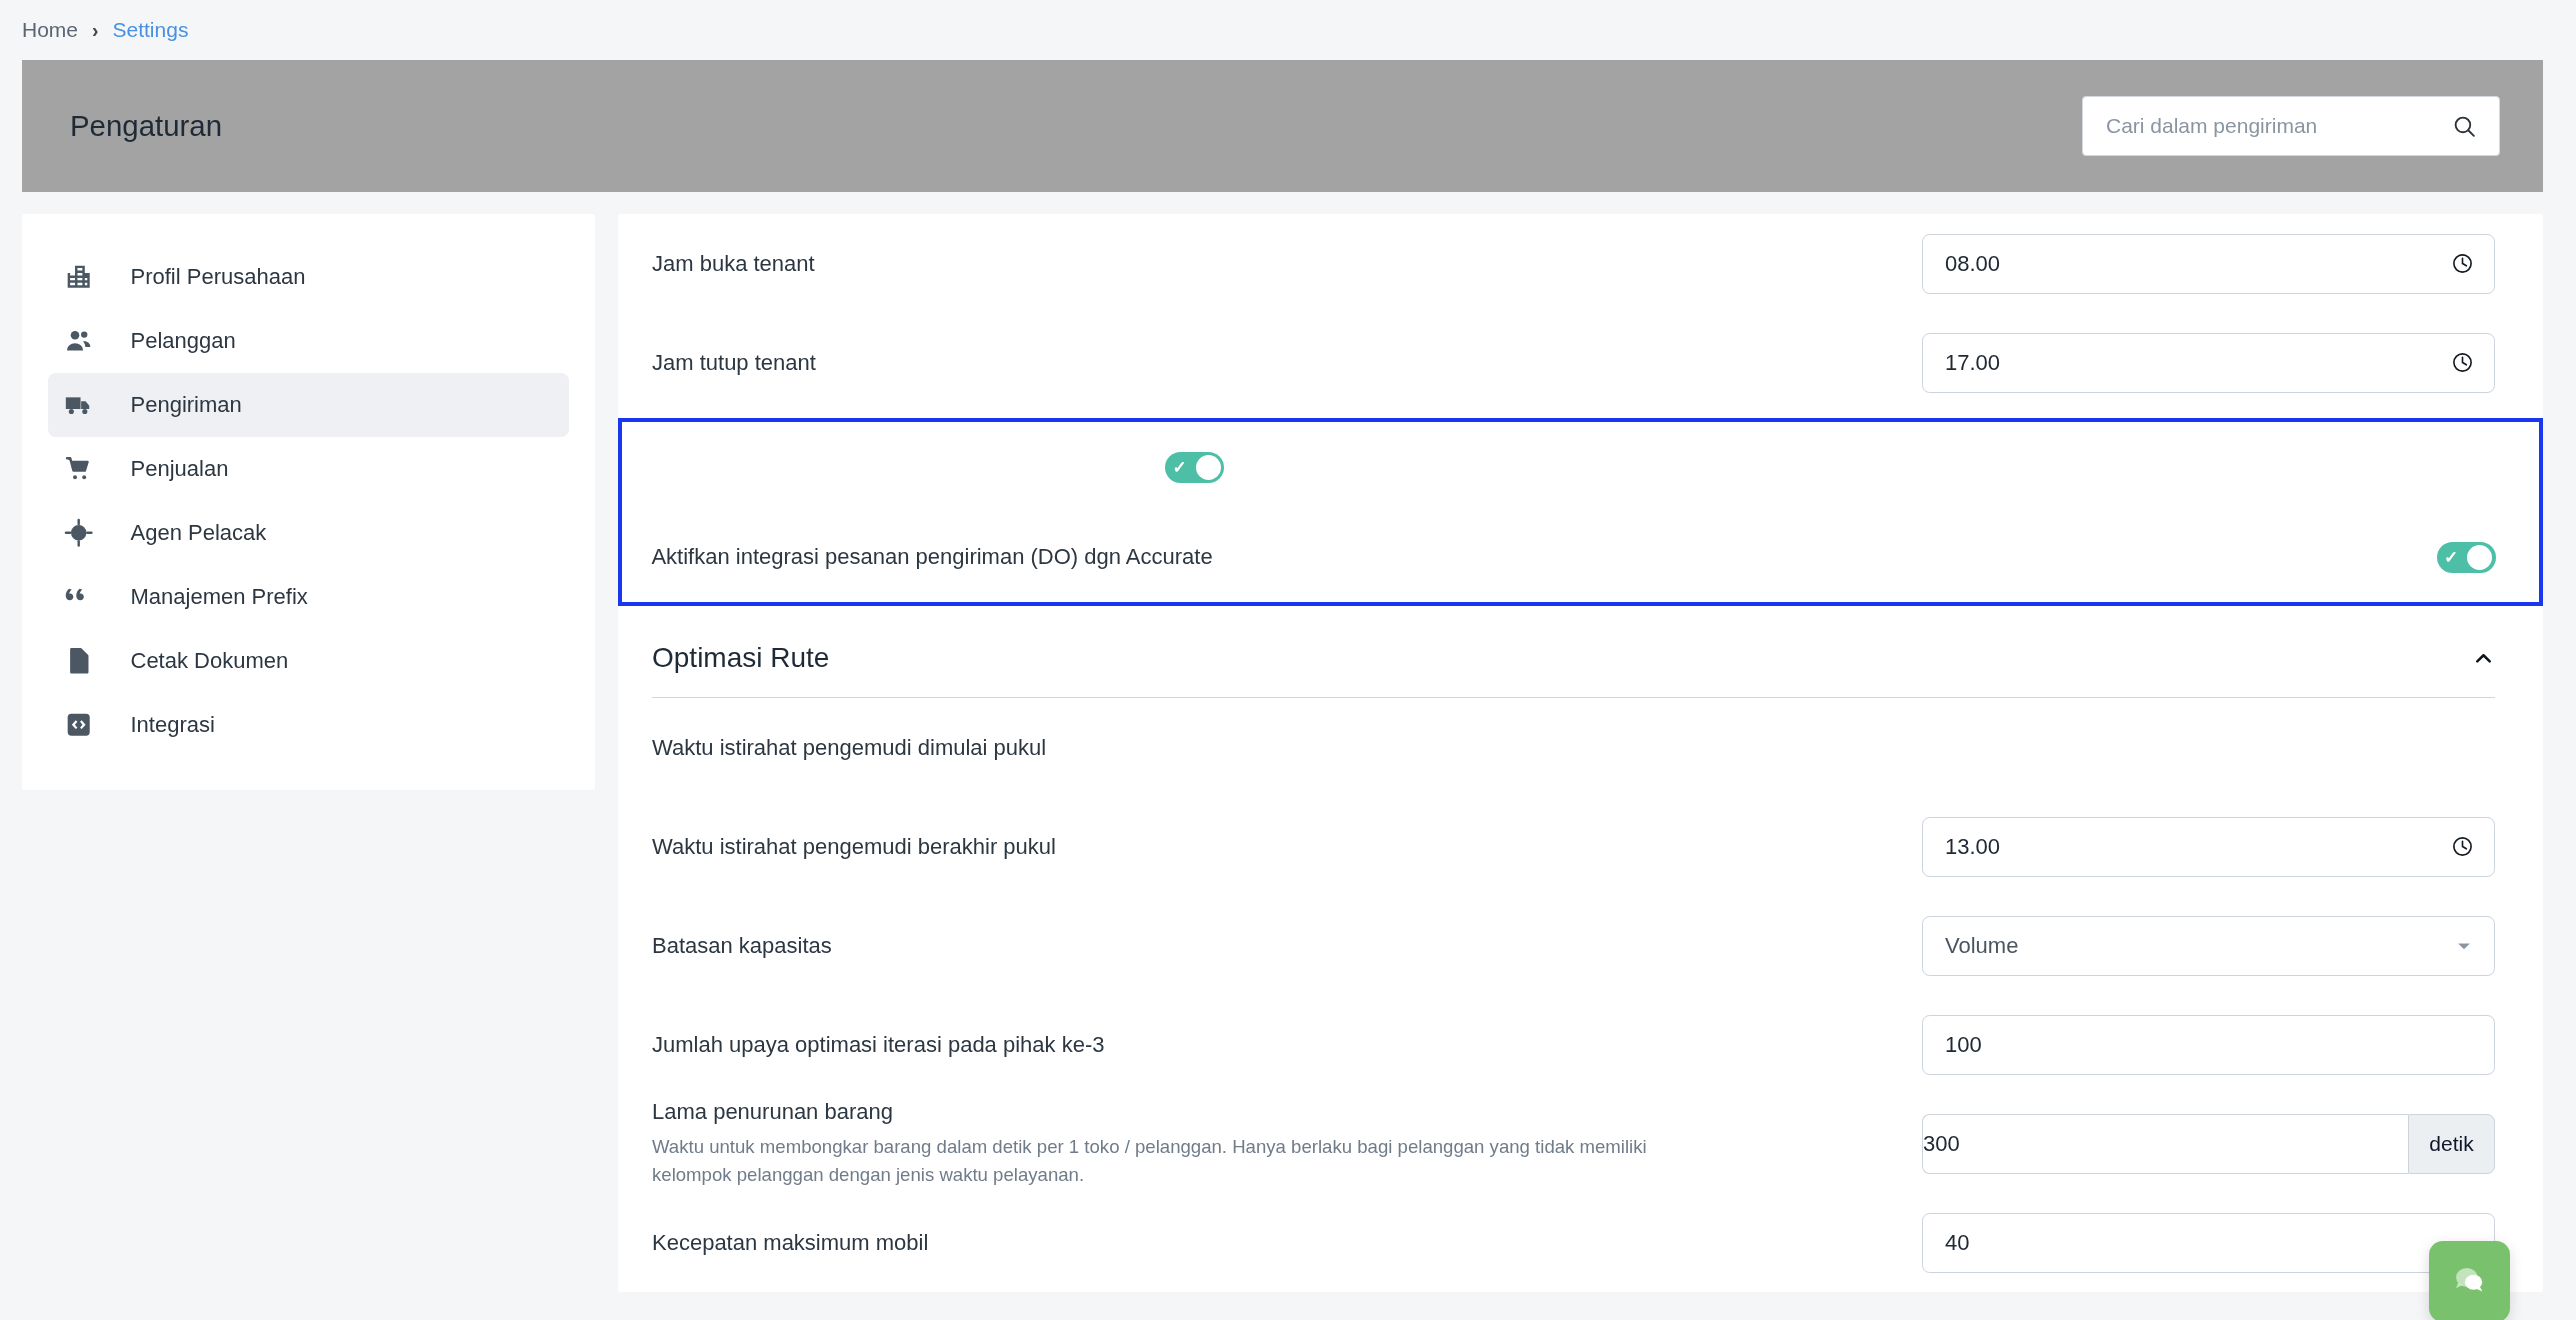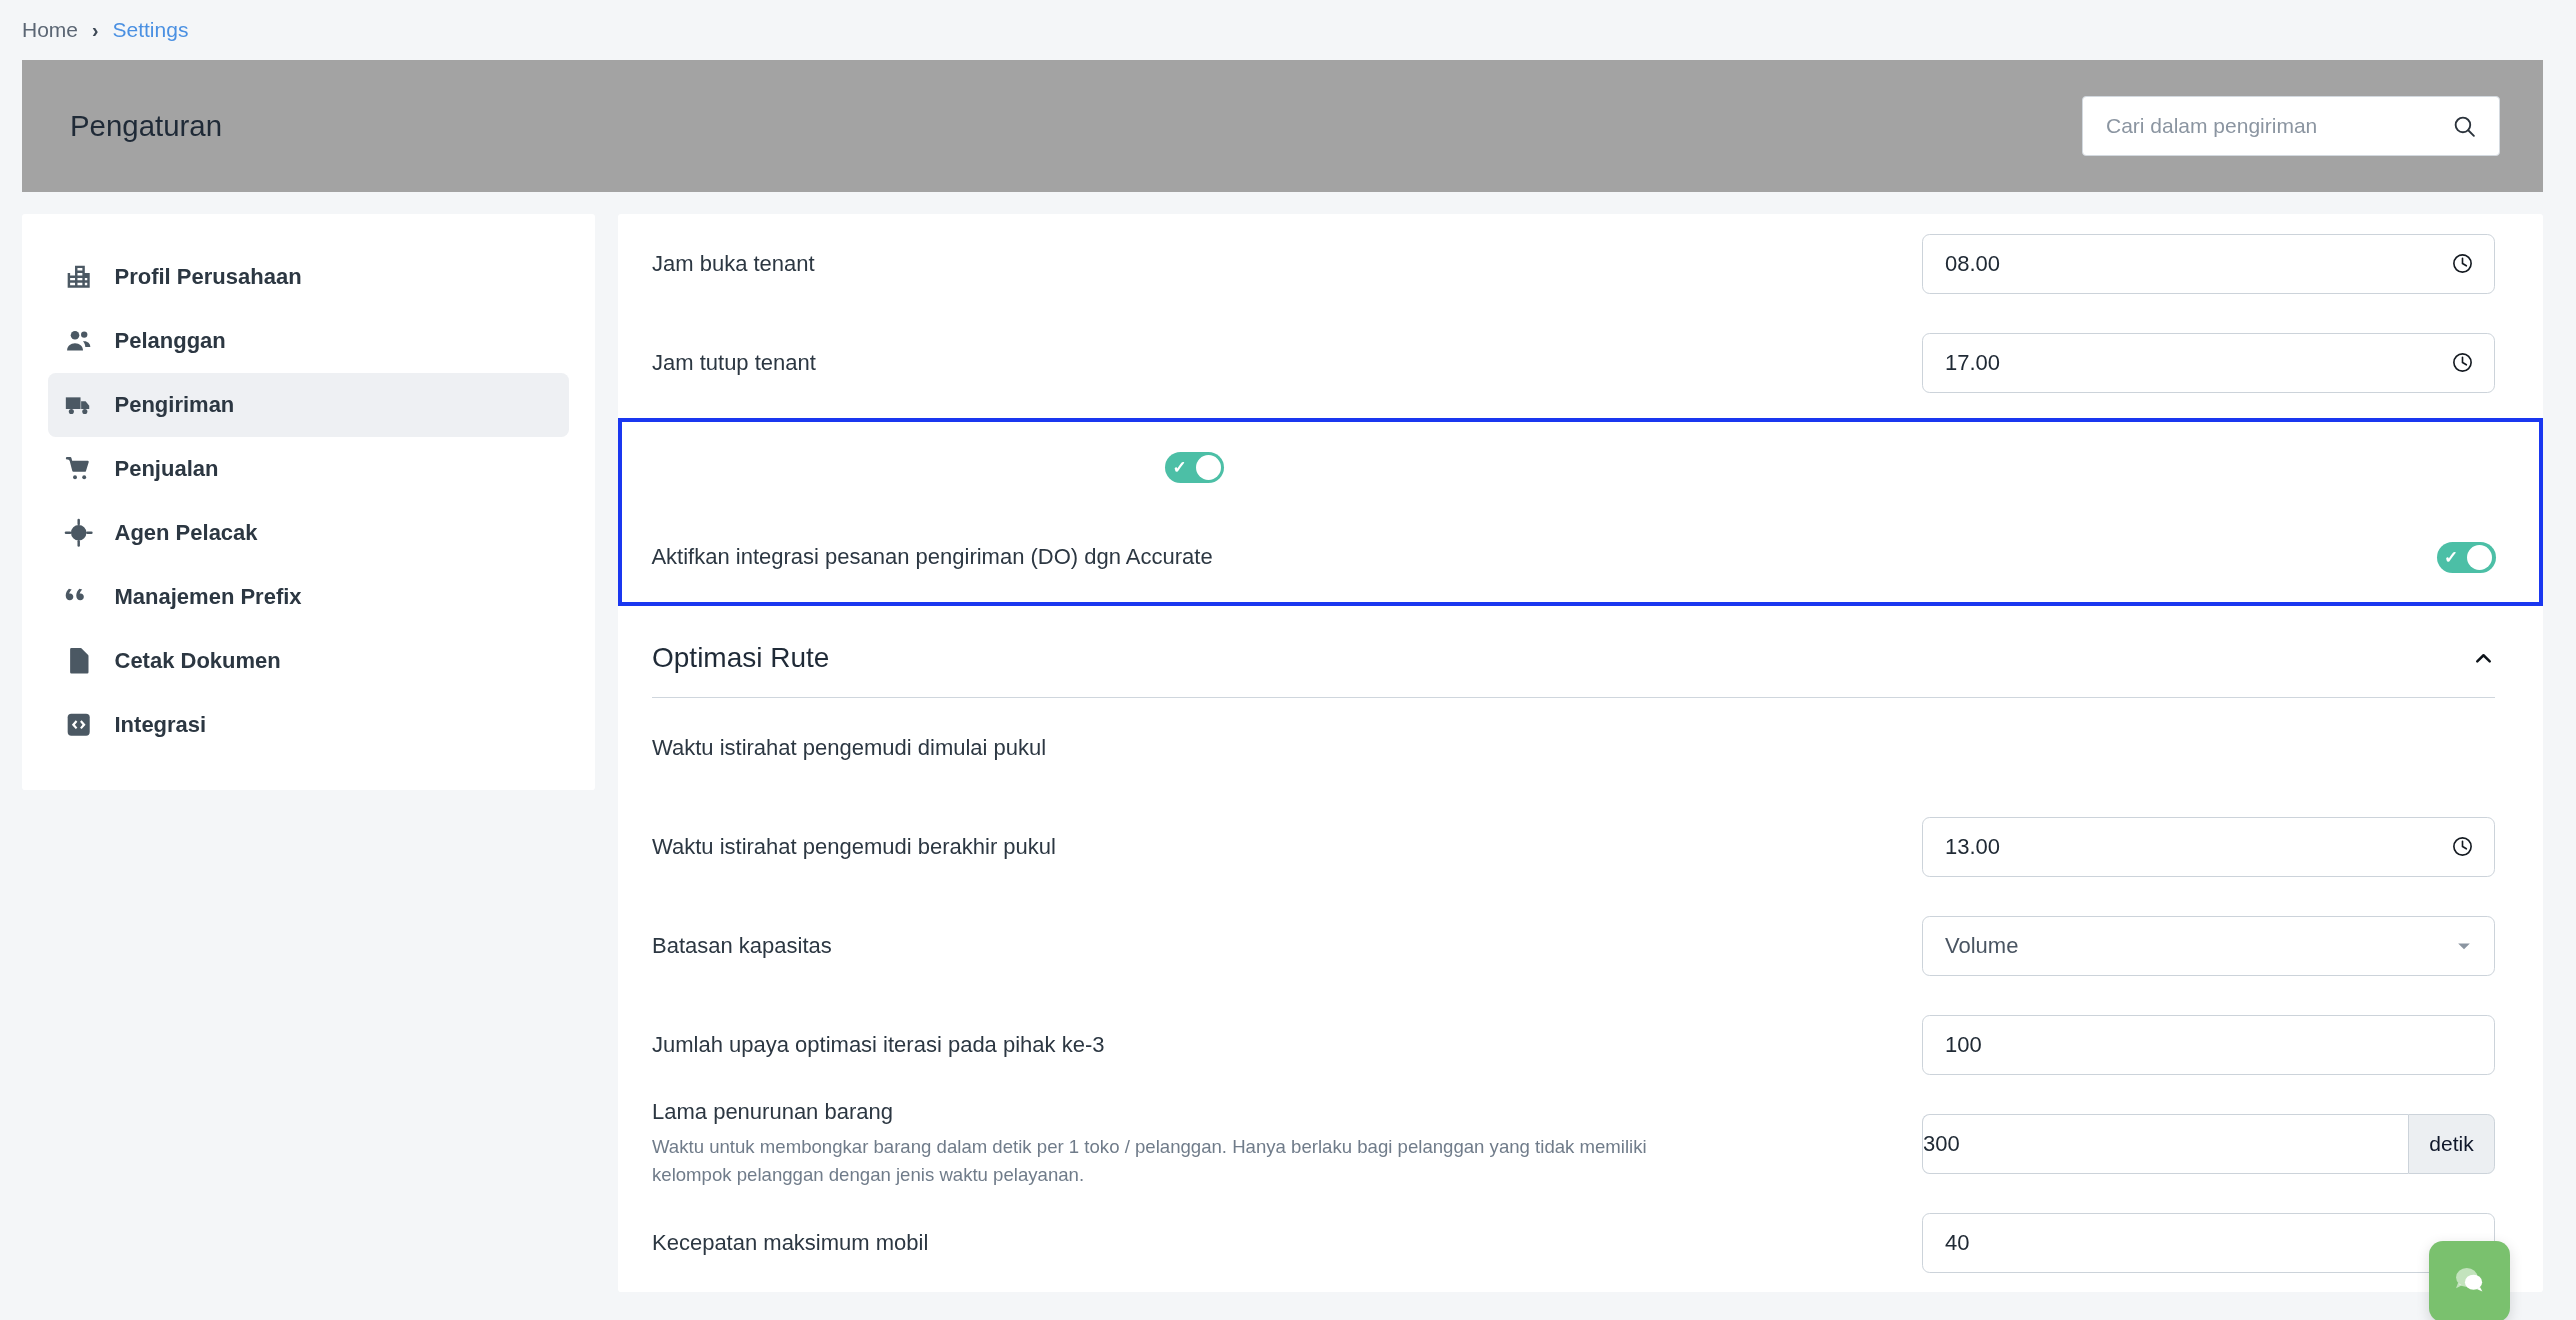--- a/index.html
+++ b/index.html
@@ -74,26 +74,25 @@
   .sidebar {
     width: 573px;
     background: #ffffff;
     border-radius: 3.1px;
     padding: 31px 26px 33px 26px;
     flex: 0 0 573px;
   }
   .side-item {
     display: flex;
     align-items: center;
-    gap: 20px;
+    gap: 36px;
     height: 64px;
     padding: 0 15.5px;
     border-radius: 7.7px;
     cursor: pointer;
-    font-weight: bold;
   }
   .side-item.active { background: #eef0f3; }
   .side-icon {
     width: 31px;
     height: 31px;
     display: flex;
     align-items: center;
     justify-content: center;
     color: #4b5863;
     flex: 0 0 31px;

